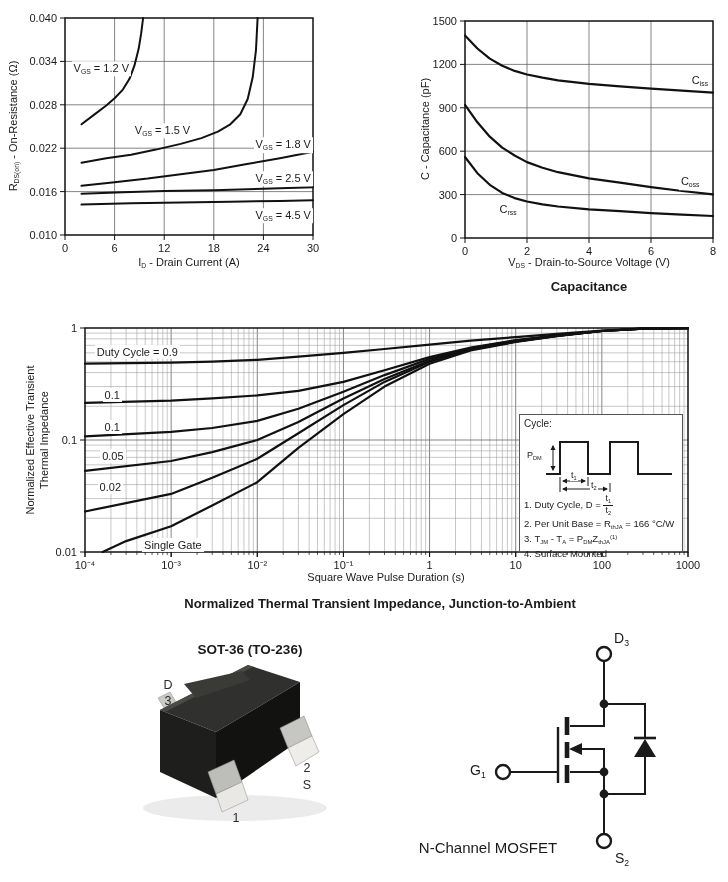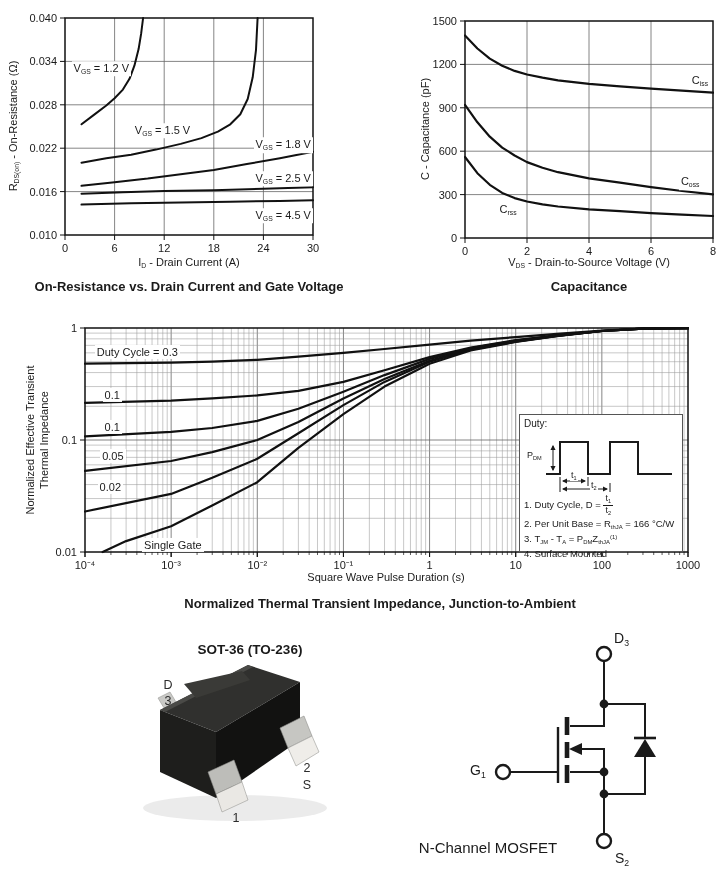--- a/index.html
+++ b/index.html
@@ -79,21 +79,20 @@
         <g clip-path="url(#clip0)">
           <path d="M81.5,124.3 L93.9,114.9 L106.3,105.5 L114.6,98.3 L122.9,89.6 L129.5,78.8 L134.4,65.7 L138.6,49.1 L141.1,33.9 L143.1,18.0" fill="none" stroke="#111" stroke-width="2" stroke-linejoin="round" stroke-linecap="round"></path>
           <path d="M81.5,162.7 L106.3,158.3 L131.1,154.7 L155.9,149.6 L180.7,143.9 L201.4,138.1 L217.9,131.6 L230.3,124.3 L240.3,114.2 L247.7,99.0 L252.7,77.3 L256.0,49.8 L257.6,18.0" fill="none" stroke="#111" stroke-width="2" stroke-linejoin="round" stroke-linecap="round"></path>
           <path d="M81.5,185.8 L114.6,182.2 L147.7,178.6 L180.7,174.2 L213.8,169.9 L246.9,164.1 L279.9,158.3 L313.0,151.8" fill="none" stroke="#111" stroke-width="2" stroke-linejoin="round" stroke-linecap="round"></path>
           <path d="M81.5,193.8 L122.9,192.3 L164.2,190.9 L213.8,190.2 L263.4,188.7 L313.0,187.3" fill="none" stroke="#111" stroke-width="2" stroke-linejoin="round" stroke-linecap="round"></path>
           <path d="M81.5,204.6 L131.1,203.2 L180.7,202.4 L230.3,201.7 L279.9,201.0 L313.0,200.3" fill="none" stroke="#111" stroke-width="2" stroke-linejoin="round" stroke-linecap="round"></path>
         </g>
       </svg>
     <div class="vlab" style="left:14px;top:126px;">R<sub>DS(on)</sub> - On-Resistance (Ω)</div>
     <div class="xlab" style="left:189px;top:256px;">I<sub>D</sub> - Drain Current (A)</div>
-    <div class="cap" style="left:189px;top:279px;">On-Resistance vs. Drain Current and Gate Voltage</div>
   <div class="anno left" style="left: 71.6px; top: 68.6px;">V<sub>GS</sub> = 1.2 V</div>
       <div class="anno left" style="left: 132.8px; top: 130.8px;">V<sub>GS</sub> = 1.5 V</div>
       <div class="anno left" style="left: 253.5px; top: 145.3px;">V<sub>GS</sub> = 1.8 V</div>
       <div class="anno left" style="left: 253.5px; top: 178.6px;">V<sub>GS</sub> = 2.5 V</div>
       <div class="anno left" style="left: 253.5px; top: 215.5px;">V<sub>GS</sub> = 4.5 V</div>
     </section>
 
   <section class="chart" id="chart2" style="left:364px;top:0;width:364px;height:305px;">
     <svg width="364" height="305">
         <line x1="163" y1="21" x2="163" y2="238" stroke="#666" stroke-width="0.8"></line>
@@ -322,21 +321,21 @@
           <path d="M85.0,196.5 L171.1,178.9 L212.2,162.8 L257.3,143.8 L298.4,118.2 L343.4,90.1 L384.5,66.9 L429.6,46.7 L470.7,34.7 L515.7,26.7 L556.8,20.9 L601.9,16.0 L643.0,13.7 L688.0,13.2" fill="none" stroke="#111" stroke-width="2.2" stroke-linejoin="round" stroke-linecap="round"></path>
           <path d="M102.6,237.0 L126.1,226.1 L171.1,211.2 L212.2,190.5 L257.3,167.2 L298.4,132.9 L343.4,99.2 L384.5,71.6 L429.6,48.7 L470.7,35.5 L515.7,27.0 L556.8,21.2 L601.9,16.0 L643.0,13.7 L688.0,13.2" fill="none" stroke="#111" stroke-width="2.2" stroke-linejoin="round" stroke-linecap="round"></path>
         </g>
       </svg>
     <div class="vlab" style="left:38px;top:125px;">Normalized Effective Transient
 Thermal Impedance</div>
     <div class="xlab" style="left:386px;top:256px;">Square Wave Pulse Duration (s)</div>
     <div class="cap" style="left:380px;top:281px;text-align:center;">Normalized Thermal Transient Impedance, Junction-to-Ambient</div>
 
     <div class="notesbox">
-      <div class="ntitle">Duty:</div>
+      <div class="ntitle">Cycle:</div>
       <div class="wave">
         <svg width="152" height="62">
           <defs>
             <marker id="ah" viewBox="0 0 10 10" refX="8" refY="5" markerWidth="5.5" markerHeight="5.5" orient="auto-start-reverse">
                 <path d="M0,0L10,5L0,10Z" fill="#1a1a1a"></path>
               </marker>
           </defs>
           <path d="M22,44 H36 V12 H64 V44 H86 V12 H114 V44 H148" fill="none" stroke="#1a1a1a" stroke-width="2"></path>
           <line x1="29" y1="16" x2="29" y2="40" stroke="#1a1a1a" stroke-width="1" marker-start="url(#ah)" marker-end="url(#ah)"></line>
           <line x1="36" y1="47" x2="36" y2="62" stroke="#1a1a1a" stroke-width="1"></line>
@@ -350,21 +349,21 @@
         <span class="wl" style="left:66px;top:50px;">t<sub>2</sub></span>
       </div>
       <div class="nline">
         <span>1. Duty Cycle, D =</span>
         <span class="frac"><span class="fnum">t<sub>1</sub></span><span class="fden">t<sub>2</sub></span></span>
       </div>
       <div class="nline">2. Per Unit Base = R<sub>thJA</sub> = 166 °C/W</div>
       <div class="nline">3. T<sub>JM</sub> - T<sub>A</sub> = P<sub>DM</sub>Z<sub>thJA</sub><sup>(1)</sup></div>
       <div class="nline">4. Surface Mounted</div>
     </div>
-  <div class="anno left" style="left: 94.8px; top: 36.6px;">Duty Cycle = 0.3</div>
+  <div class="anno left" style="left: 94.8px; top: 36.6px;">Duty Cycle = 0.9</div>
       <div class="anno left" style="left: 102.6px; top: 80.4px;">0.1</div>
       <div class="anno left" style="left: 102.6px; top: 111.5px;">0.1</div>
       <div class="anno left" style="left: 100.2px; top: 141px; text-align: right;">0.05</div>
       <div class="anno left" style="left: 97.6px; top: 172.1px;">0.02</div>
       <div class="anno left" style="left: 142.1px; top: 230.2px;">Single Gate</div>
     </section>
 
   <section class="fig" id="pkg" style="left:100px;top:640px;width:280px;height:215px;">
     <div class="ftitle" style="left:150px;top:2px;">SOT-36 (TO-236)</div>
     <svg width="280" height="215" style="position:absolute;left:0;top:0;">

